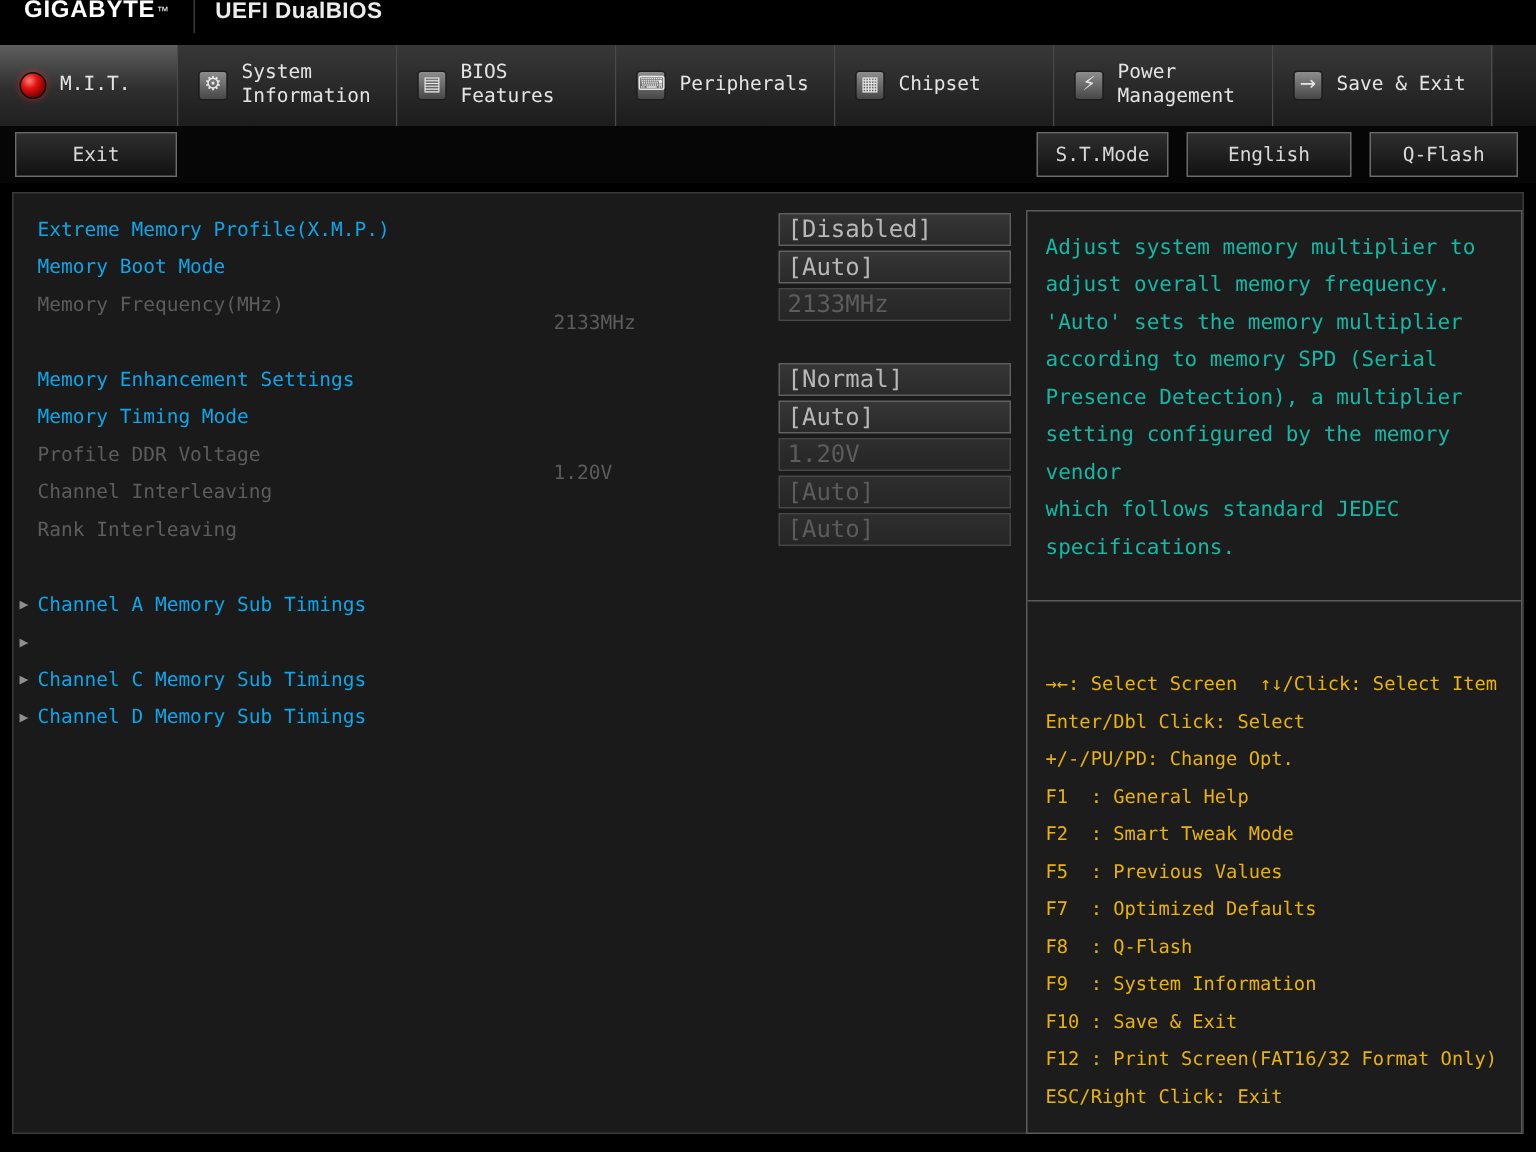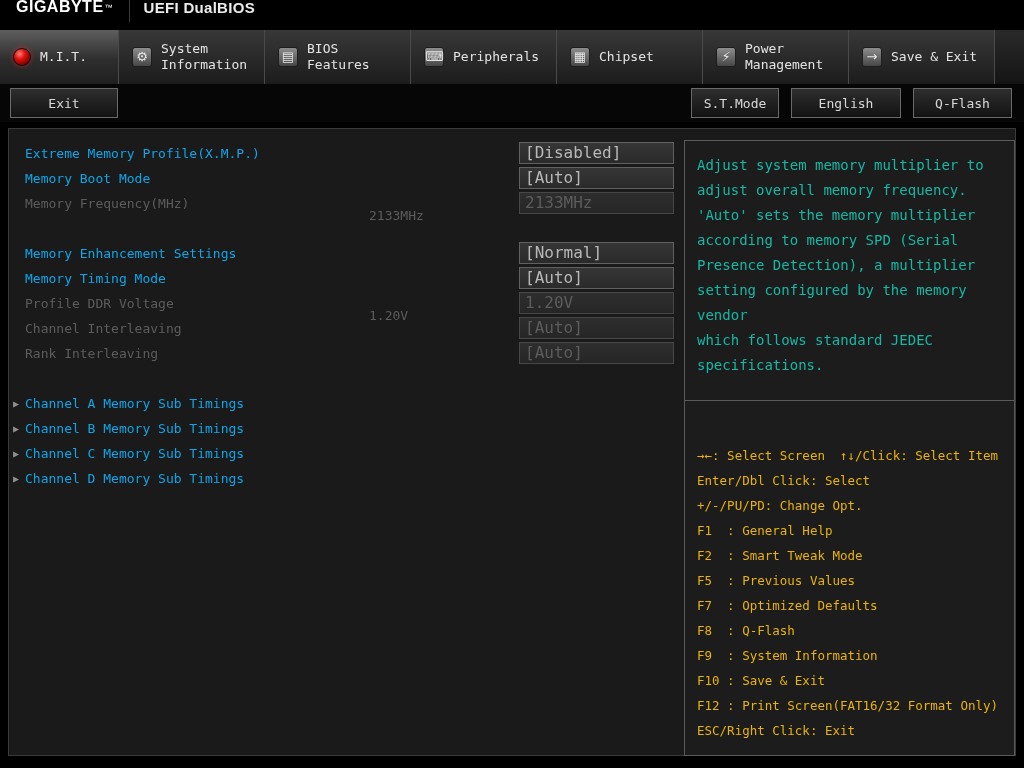--- a/index.html
+++ b/index.html
@@ -154,21 +154,21 @@
           <span class="vbox">1.20V</span>
         </span></div>
       <div class="row disabled"><span class="rlabel">Channel Interleaving</span><span class="rvalue">
           <span class="vbox">[Auto]</span>
         </span></div>
       <div class="row disabled"><span class="rlabel">Rank Interleaving</span><span class="rvalue">
           <span class="vbox">[Auto]</span>
         </span></div>
       <div class="spacer"></div>
       <div class="row submenu"><span class="arrow">▶</span><span class="rlabel">Channel A Memory Sub Timings</span></div>
-      <div class="row submenu"><span class="arrow">▶</span><span class="rlabel">Channel B Memory Sub Timings</span></div>
+      <div class="row submenu"><span class="arrow">▶</span></div>
       <div class="row submenu"><span class="arrow">▶</span><span class="rlabel">Channel C Memory Sub Timings</span></div>
       <div class="row submenu"><span class="arrow">▶</span><span class="rlabel">Channel D Memory Sub Timings</span></div>
     </div>
   <div class="sidepanel">
     <div class="help">Adjust system memory multiplier to
 adjust overall memory frequency.
 'Auto' sets the memory multiplier
 according to memory SPD (Serial
 Presence Detection), a multiplier
 setting configured by the memory vendor

